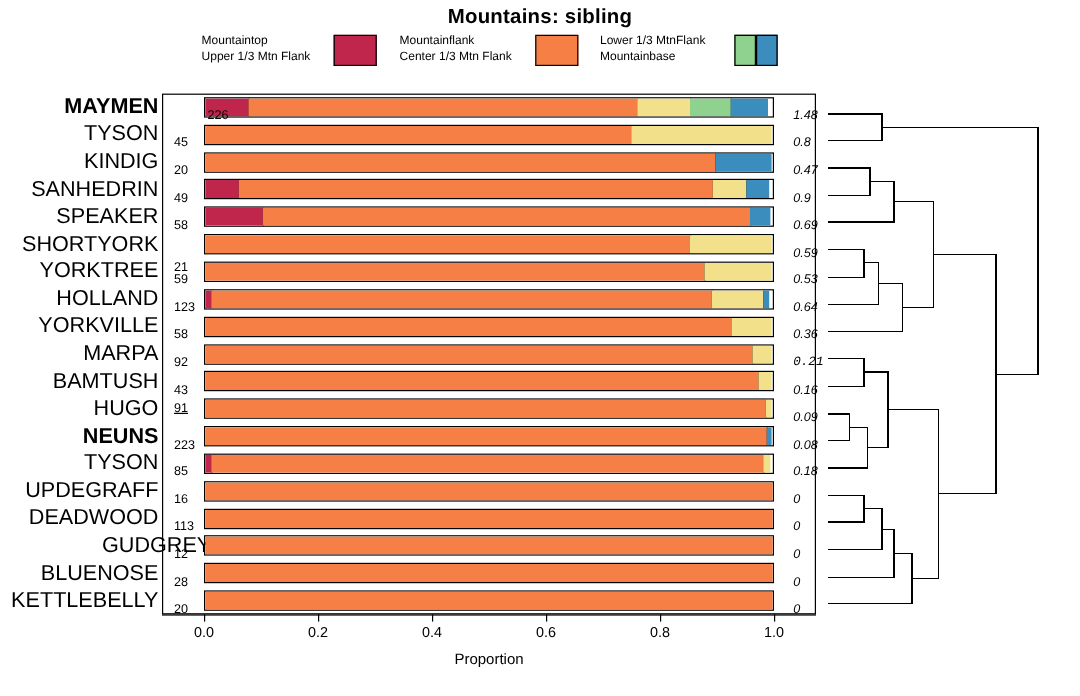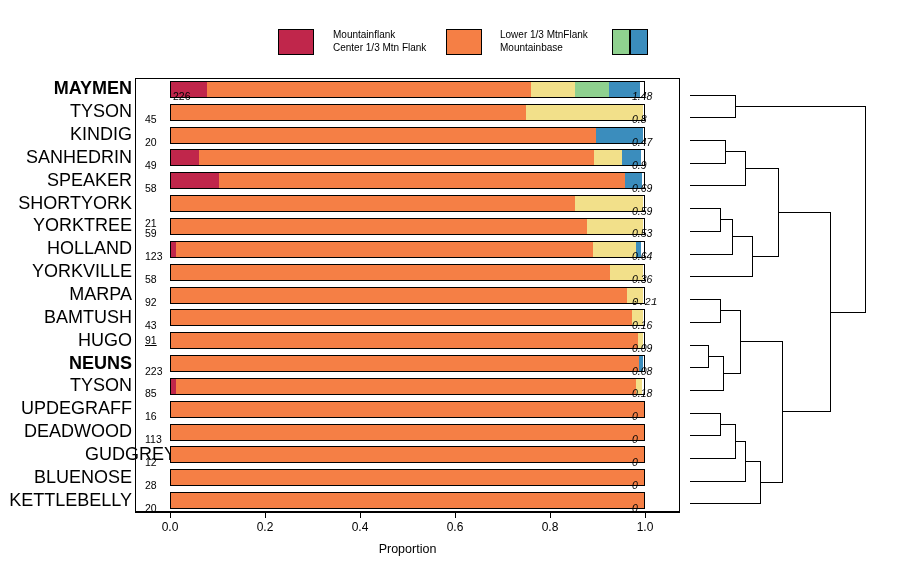--- a/index.html
+++ b/index.html
@@ -107,21 +107,21 @@
 
   .nval {
     position: absolute;
     left: 145px;
     font-size: 10.5px;
     line-height: 12px;
     text-align: left;
   }
   .hval {
     position: absolute;
-    left: 632px;
+    left: 661px;
     font-size: 10.5px;
     font-style: italic;
     line-height: 12px;
     text-align: right;
   }
   .nhead {
     position: absolute;
     left: 145px;
     top: 80px;
     font-size: 10.5px;
@@ -176,22 +176,27 @@
     top: 78px;
     width: 205px;
     height: 434px;
   }
 </style>
 </head>
 <body>
 
 <div id="root">
 
+  <div class="title">Mountains: sibling</div>
 
   <div class="legend">
+    <div class="legend-col c0">
+      <div class="legend-label top">Mountaintop</div>
+      <div class="legend-label bottom">Upper 1/3 Mtn Flank</div>
+    </div>
     <div class="legend-swatch s0" style="background:#c0264b"></div>
 
     <div class="legend-col c1">
       <div class="legend-label top">Mountainflank</div>
       <div class="legend-label bottom">Center 1/3 Mtn Flank</div>
     </div>
     <div class="legend-swatch s1" style="background:#f57f45"></div>
 
     <div class="legend-col c2">
       <div class="legend-label top">Lower 1/3 MtnFlank</div>

